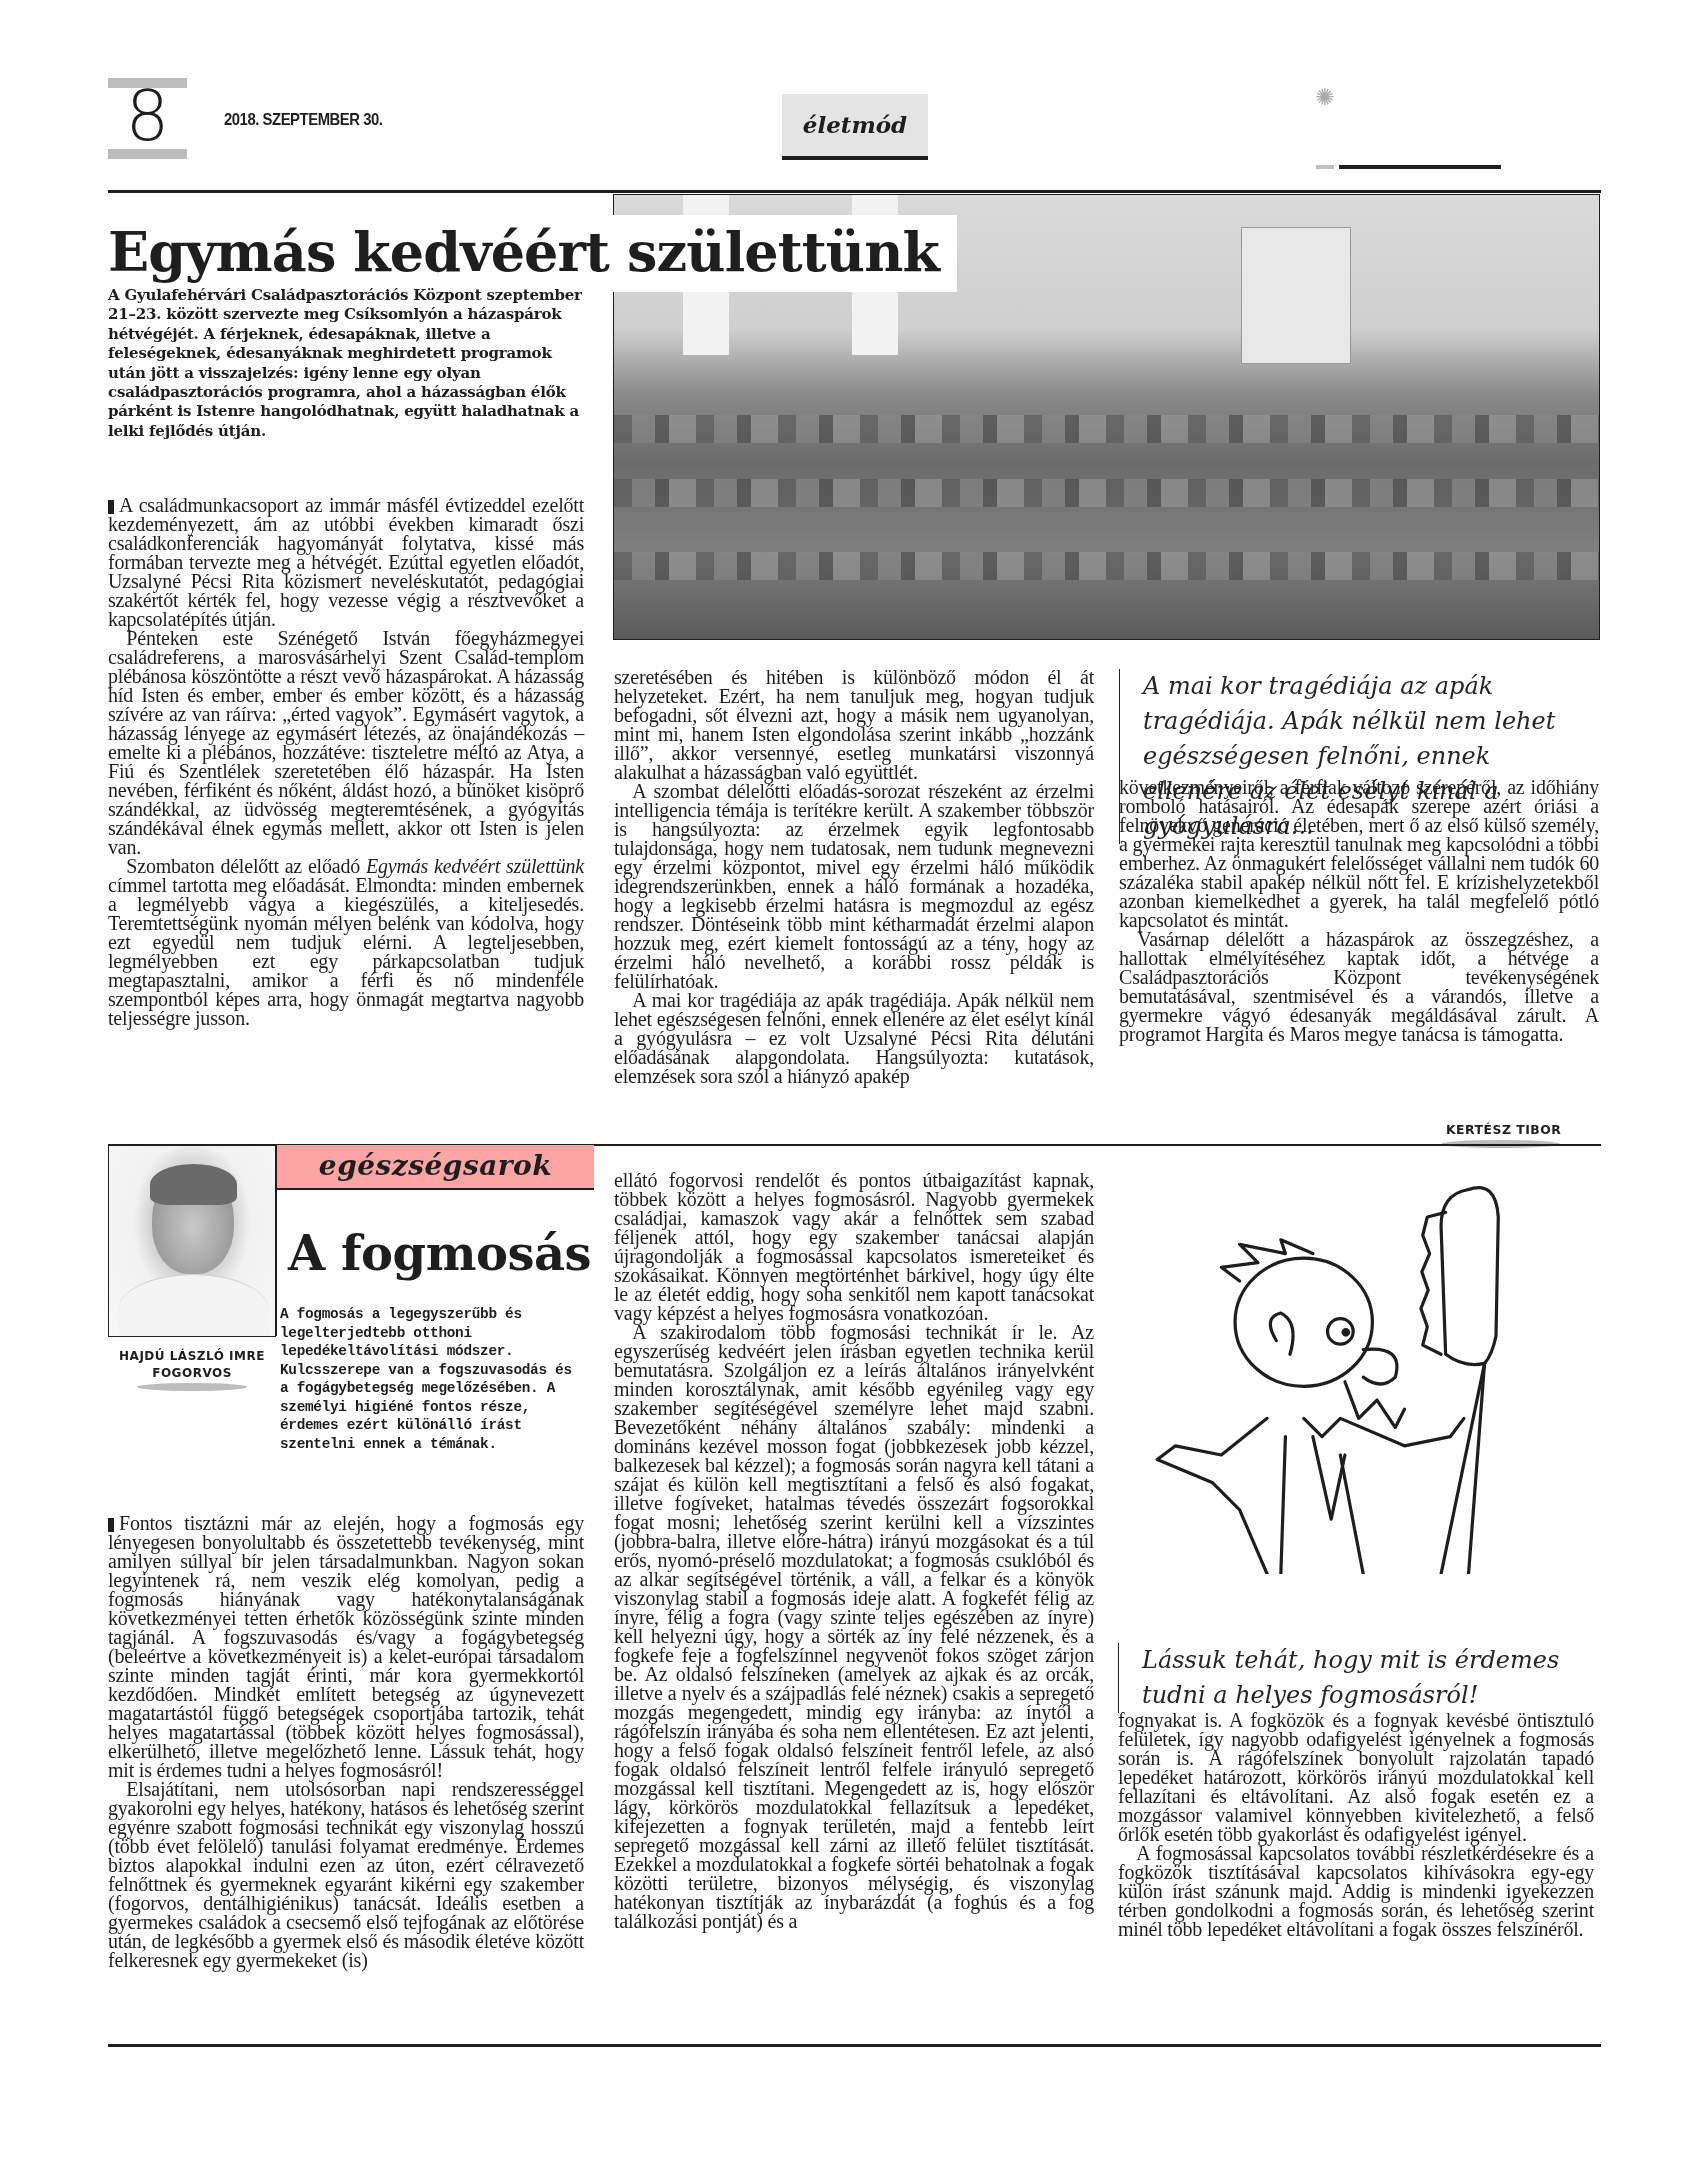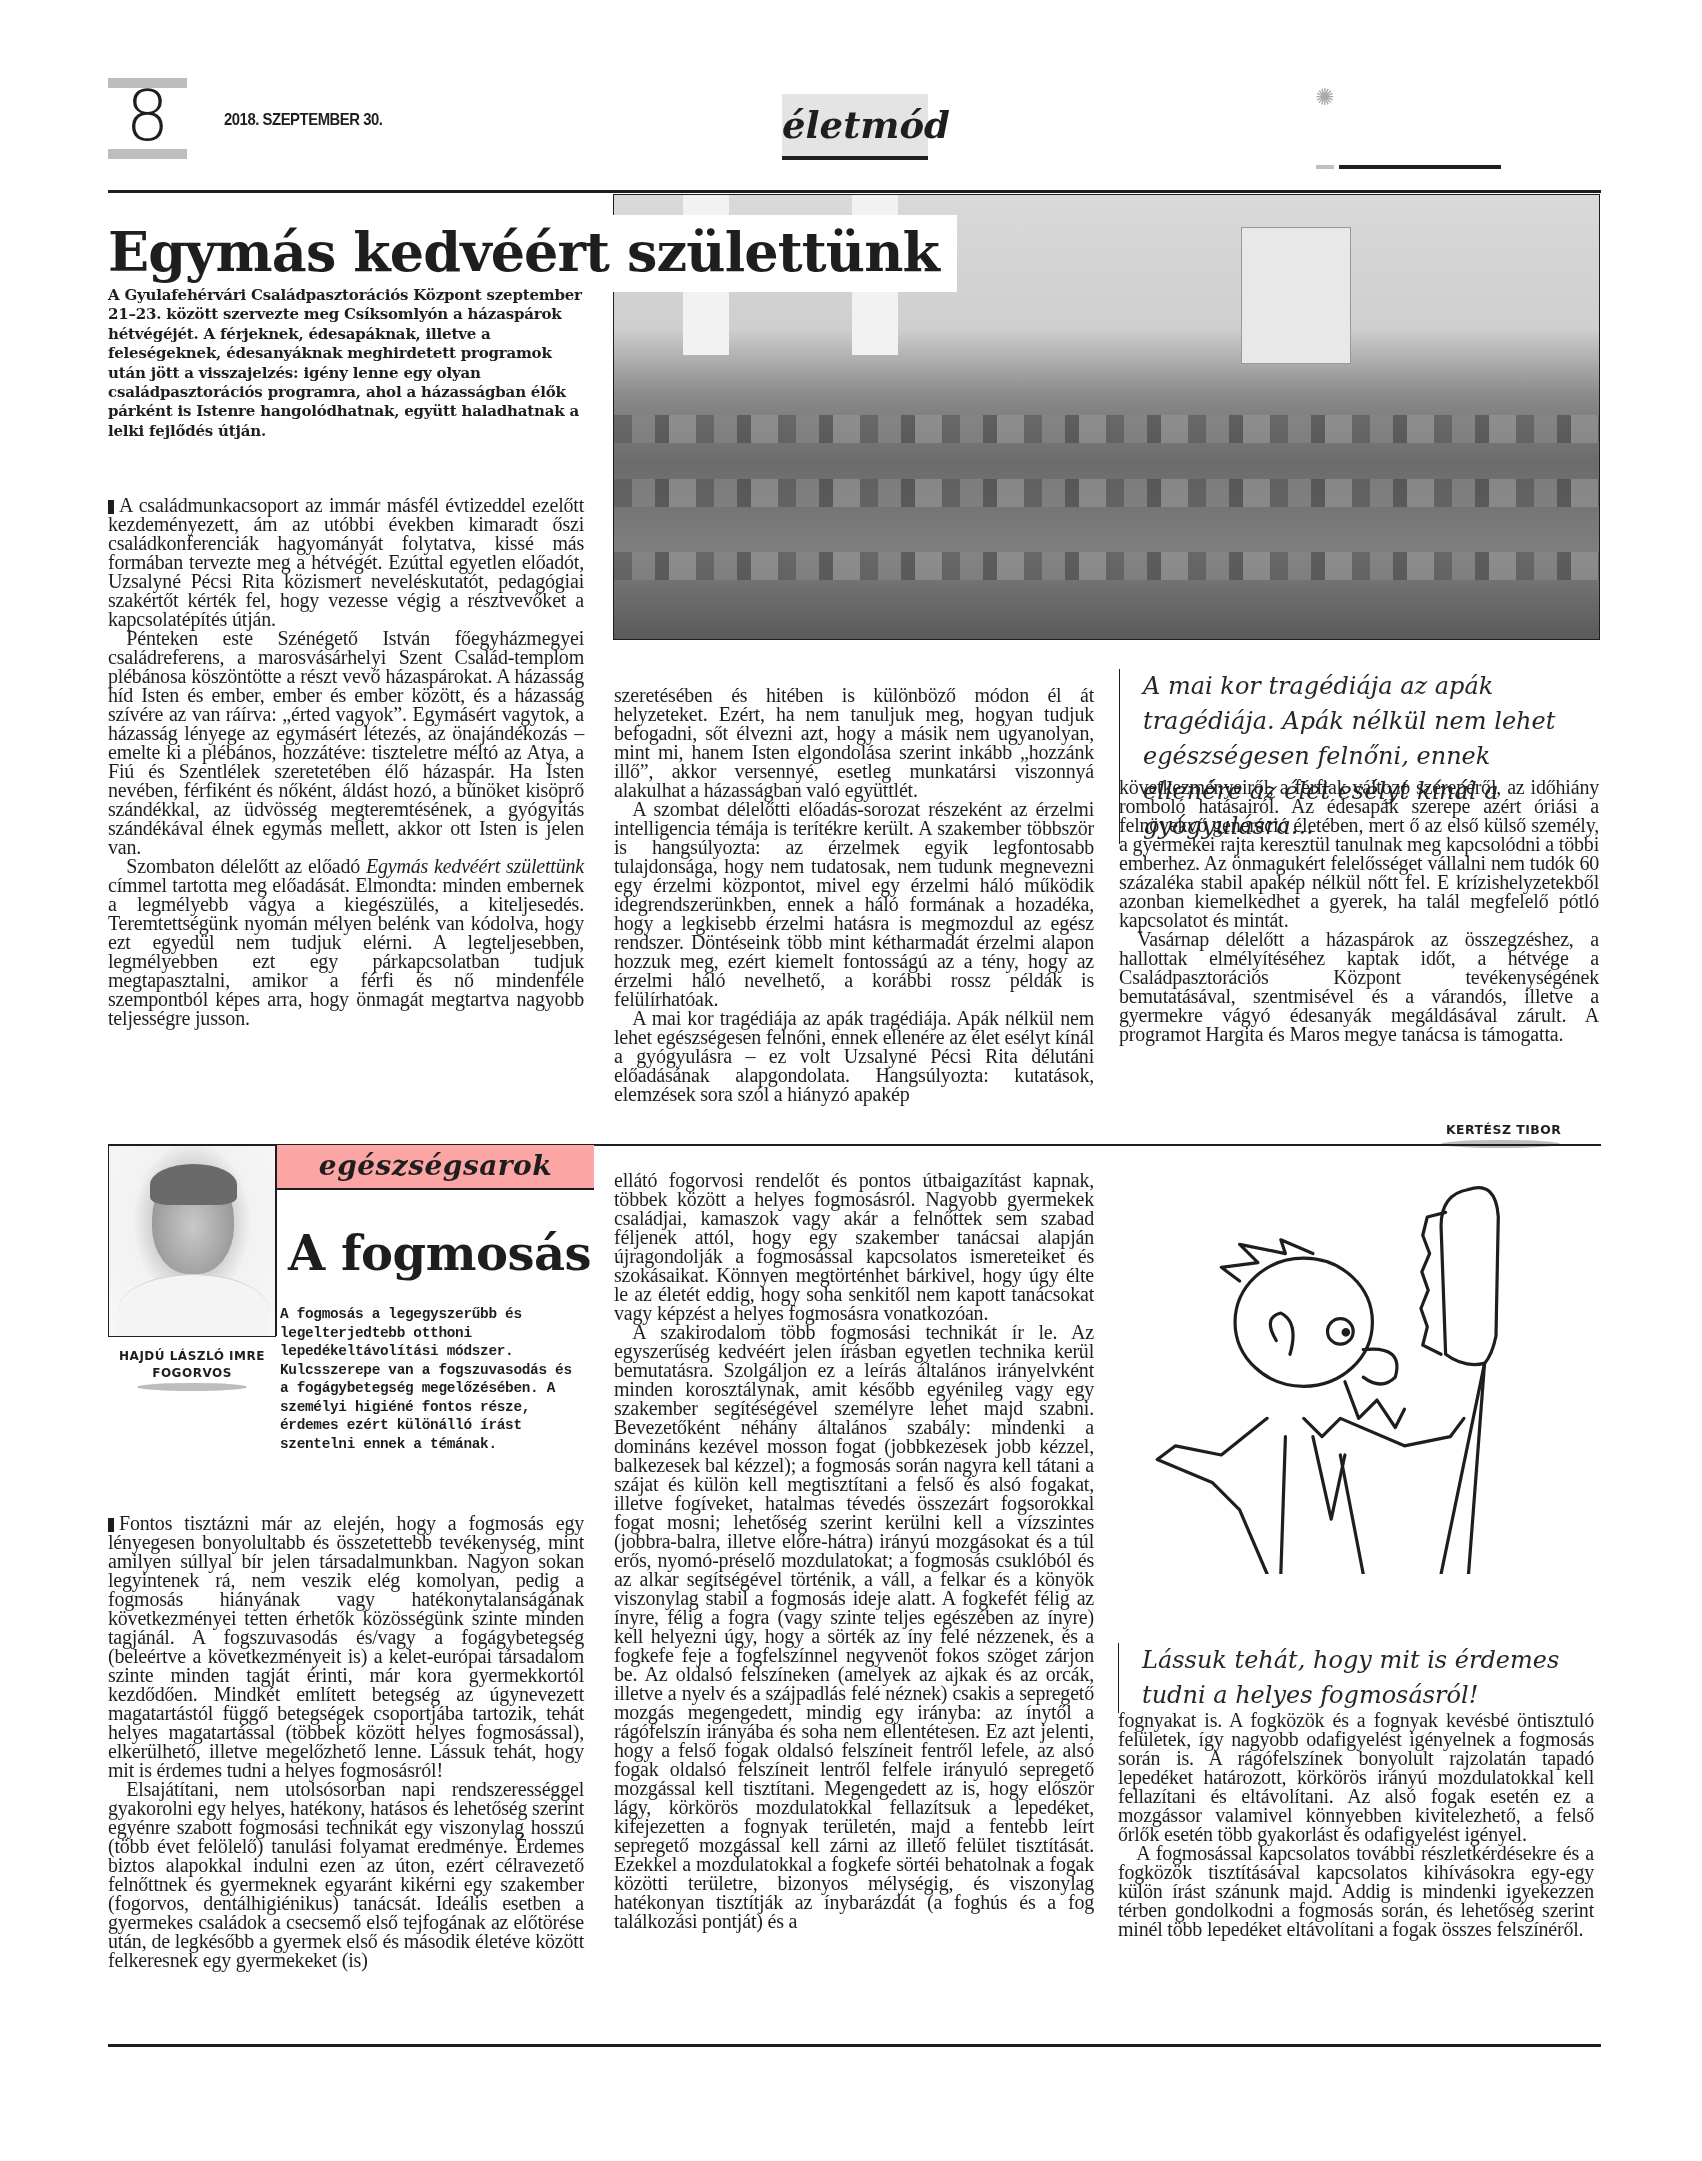--- a/index.html
+++ b/index.html
@@ -7,21 +7,21 @@
   body { position: relative; font-family: "DejaVu Serif", serif; color: #1e1e1e; overflow: hidden; }
 
   
   .pg-bar { position: absolute; left: 108px; width: 79px; height: 10px; background: #bdbdbd; }
   .pg-num { position: absolute; left: 108px; top: 80px; width: 79px; text-align: center;
             font-family: "DejaVu Sans", sans-serif; font-size: 69px; font-weight: 300; line-height: 73px; }
   .date { position: absolute; left: 224px; top: 110px; font-family: "Liberation Sans", sans-serif;
           font-size: 16.5px; font-weight: bold; letter-spacing: -0.5px; transform: scaleX(0.9); transform-origin: left; }
   .section-box { position: absolute; left: 782px; top: 94px; width: 146px; height: 66px; background: #e4e4e4;
                  border-bottom: 4.6px solid #1e1e1e; text-align: center; }
-  .section-box span { font-family: "DejaVu Serif", serif; font-style: italic; font-weight: bold; font-size: 37px; line-height: 62px; }
+  .section-box span { font-family: "DejaVu Serif", serif; font-style: italic; font-weight: bold; font-size: 23px; line-height: 62px; }
   .logo { position: absolute; left: 1318px; top: 92px; width: 275px; height: 69px; }
   .logo .name { position: absolute; left: 0; top: -4.6px; font-family: "DejaVu Serif", serif; font-style: italic;
                 font-size: 54px; line-height: 64px; letter-spacing: -0.9px; }
   .logo .sun { position: absolute; left: -2.7px; top: -8.2px; font-size: 23px; color: #aaaaaa; }
   .logo .grey { position: absolute; left: -2.3px; top: 73px; width: 18.3px; height: 3.7px; background: #c0c0c0; }
   .logo .black { position: absolute; left: 20.6px; top: 73px; width: 162px; height: 3.7px; background: #1e1e1e; }
 
   .rule-top { position: absolute; left: 108px; top: 190px; width: 1493px; height: 2.7px; background: #1e1e1e; }
 
   
@@ -99,21 +99,21 @@
   </div>
   <h1 class="headline1">Egymás kedvéért születtünk</h1>
   <p class="lead1">A Gyulafehérvári Családpasztorációs Központ szeptember 21–23. között szervezte meg Csíksomlyón a házaspárok hétvégéjét. A férjeknek, édesapáknak, illetve a feleségeknek, édesanyáknak meghirdetett programok után jött a visszajelzés: igény lenne egy olyan családpasztorációs programra, ahol a házasságban élők párként is Istenre hangolódhatnak, együtt haladhatnak a lelki fejlődés útján.</p>
 
   <div class="col" style="left:108px; top:496px; width:476px;">
     <p class="first"><span class="sq"></span><span>A családmunkacsoport az immár másfél évtizeddel ezelőtt kezdeményezett, ám az utóbbi években kimaradt őszi családkonferenciák hagyományát folytatva, kissé más formában tervezte meg a hétvégét. Ezúttal egyetlen előadót, Uzsalyné Pécsi Rita közismert neveléskutatót, pedagógiai szakértőt kérték fel, hogy vezesse végig a résztvevőket a kapcsolatépítés útján.</span></p>
     <p>Pénteken este Szénégető István főegyházmegyei családreferens, a marosvásárhelyi Szent Család-templom plébánosa köszöntötte a részt vevő házaspárokat. A házasság híd Isten és ember, ember és ember között, és a házasság szívére az van ráírva: „érted vagyok”. Egymásért vagytok, a házasság lényege az egymásért létezés, az önajándékozás – emelte ki a plébános, hozzátéve: tiszteletre méltó az Atya, a Fiú és Szentlélek szeretetében élő házaspár. Ha Isten nevében, férfiként és nőként, áldást hozó, a bűnöket kisöprő szándékkal, az üdvösség megteremtésének, a gyógyítás szándékával élnek egymás mellett, akkor ott Isten is jelen van.</p>
     <p><span>Szombaton délelőtt az előadó </span><em>Egymás kedvéért születtünk</em><span> címmel tartotta meg előadását. Elmondta: minden embernek a legmélyebb vágya a kiegészülés, a kiteljesedés. Teremtettségünk nyomán mélyen belénk van kódolva, hogy ezt egyedül nem tudjuk elérni. A legteljesebben, legmélyebben ezt egy párkapcsolatban tudjuk megtapasztalni, amikor a férfi és nő mindenféle szempontból képes arra, hogy önmagát megtartva nagyobb teljességre jusson.</span></p>
   </div>
 
-  <div class="col" style="left:614px; top:686px; width:480px;">
+  <div class="col" style="left:614px; top:668px; width:480px;">
     <p class="first">szeretésében és hitében is különböző módon él át helyzeteket. Ezért, ha nem tanuljuk meg, hogyan tudjuk befogadni, sőt élvezni azt, hogy a másik nem ugyanolyan, mint mi, hanem Isten elgondolása szerint inkább „hozzánk illő”, akkor versennyé, esetleg munkatársi viszonnyá alakulhat a házasságban való együttlét.</p>
     <p>A szombat délelőtti előadás-sorozat részeként az érzelmi intelligencia témája is terítékre került. A szakember többször is hangsúlyozta: az érzelmek egyik legfontosabb tulajdonsága, hogy nem tudatosak, nem tudunk megnevezni egy érzelmi központot, mivel egy érzelmi háló működik idegrendszerünkben, ennek a háló formának a hozadéka, hogy a legkisebb érzelmi hatásra is megmozdul az egész rendszer. Döntéseink több mint kétharmadát érzelmi alapon hozzuk meg, ezért kiemelt fontosságú az a tény, hogy az érzelmi háló nevelhető, a korábbi rossz példák is felülírhatóak.</p>
     <p>A mai kor tragédiája az apák tragédiája. Apák nélkül nem lehet egészségesen felnőni, ennek ellenére az élet esélyt kínál a gyógyulásra – ez volt Uzsalyné Pécsi Rita délutáni előadásának alapgondolata. Hangsúlyozta: kutatások, elemzések sora szól a hiányzó apakép</p>
   </div>
 
   <blockquote class="pull" style="left:1119px; top:669px; width:476px;">A mai kor tragédiája az apák tragédiája. Apák nélkül nem lehet egészségesen felnőni, ennek ellenére az élet esélyt kínál a gyógyulásra...</blockquote>
 
   <div class="col" style="left:1119px; top:778px; width:480px;">
     <p class="first">következményeiről, a férfiak változó szerepéről, az időhiány romboló hatásairól. Az édesapák szerepe azért óriási a felnövekvő generáció életében, mert ő az első külső személy, a gyermekei rajta keresztül tanulnak meg kapcsolódni a többi emberhez. Az önmagukért felelősséget vállalni nem tudók 60 százaléka stabil apakép nélkül nőtt fel. E krízishelyzetekből azonban kiemelkedhet a gyerek, ha talál megfelelő pótló kapcsolatot és mintát.</p>
     <p>Vasárnap délelőtt a házaspárok az összegzéshez, a hallottak elmélyítéséhez kaptak időt, a hétvége a Családpasztorációs Központ tevékenységének bemutatásával, szentmisével és a várandós, illetve a gyermekre vágyó édesanyák megáldásával zárult. A programot Hargita és Maros megye tanácsa is támogatta.</p>

